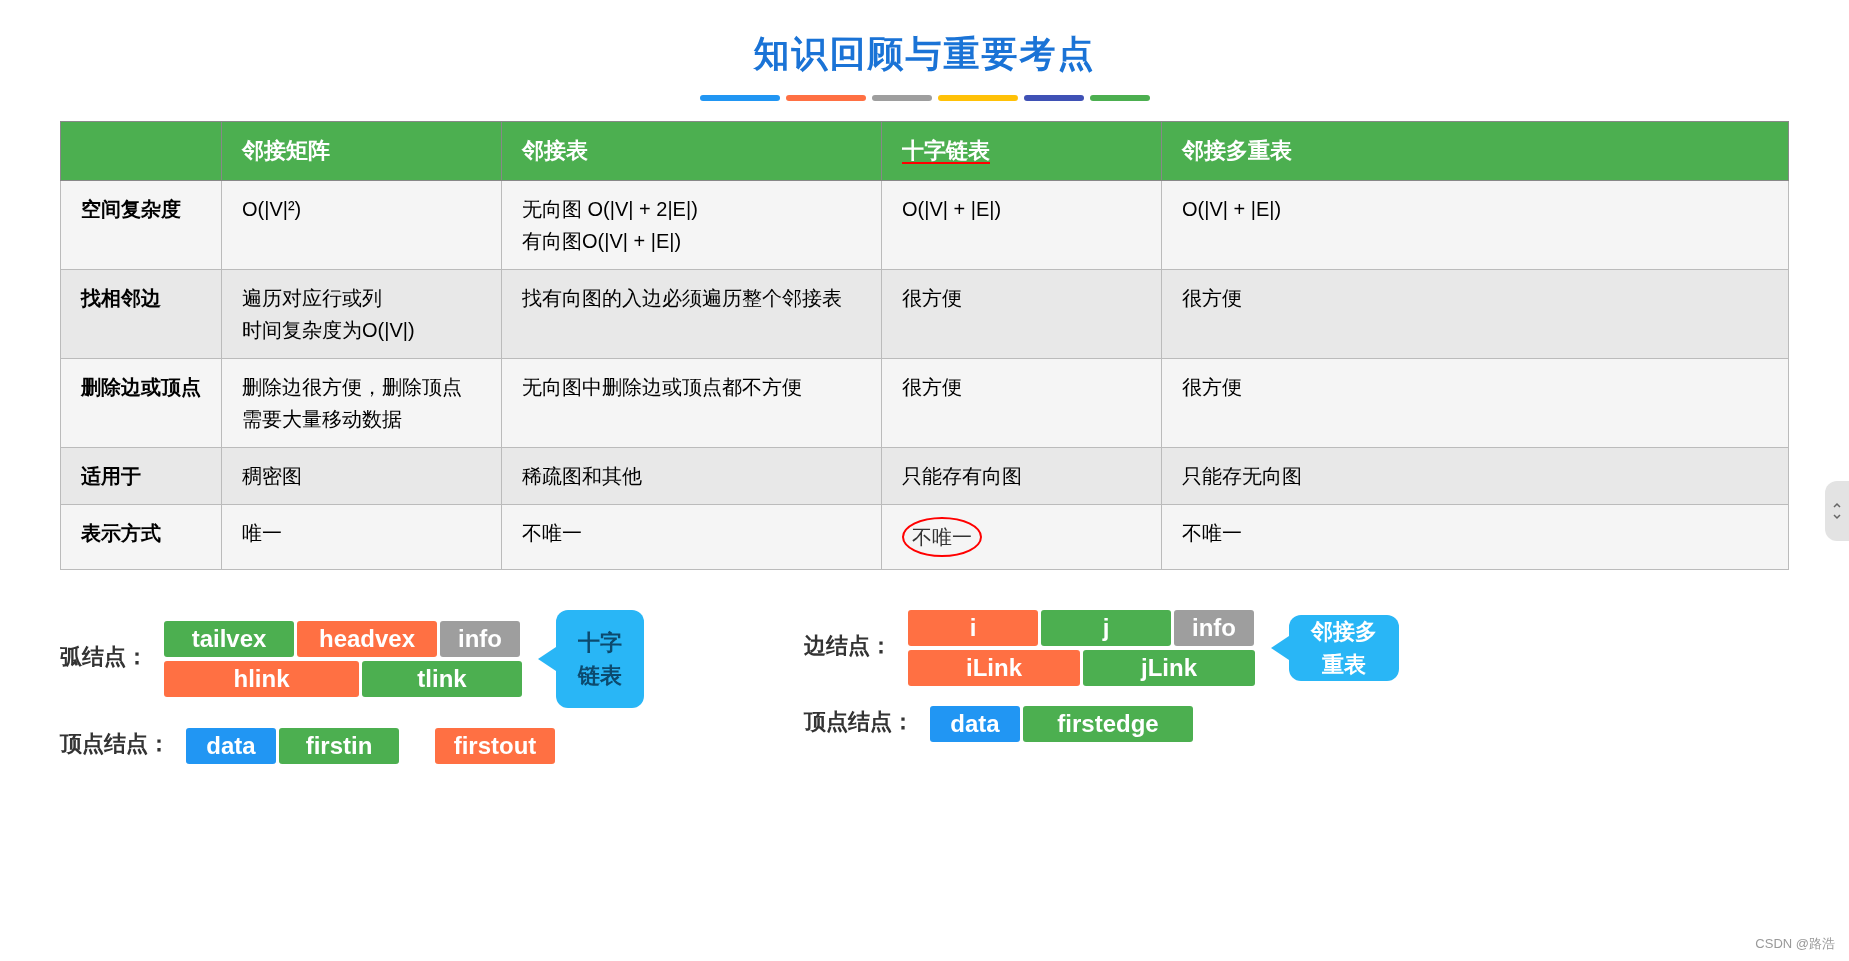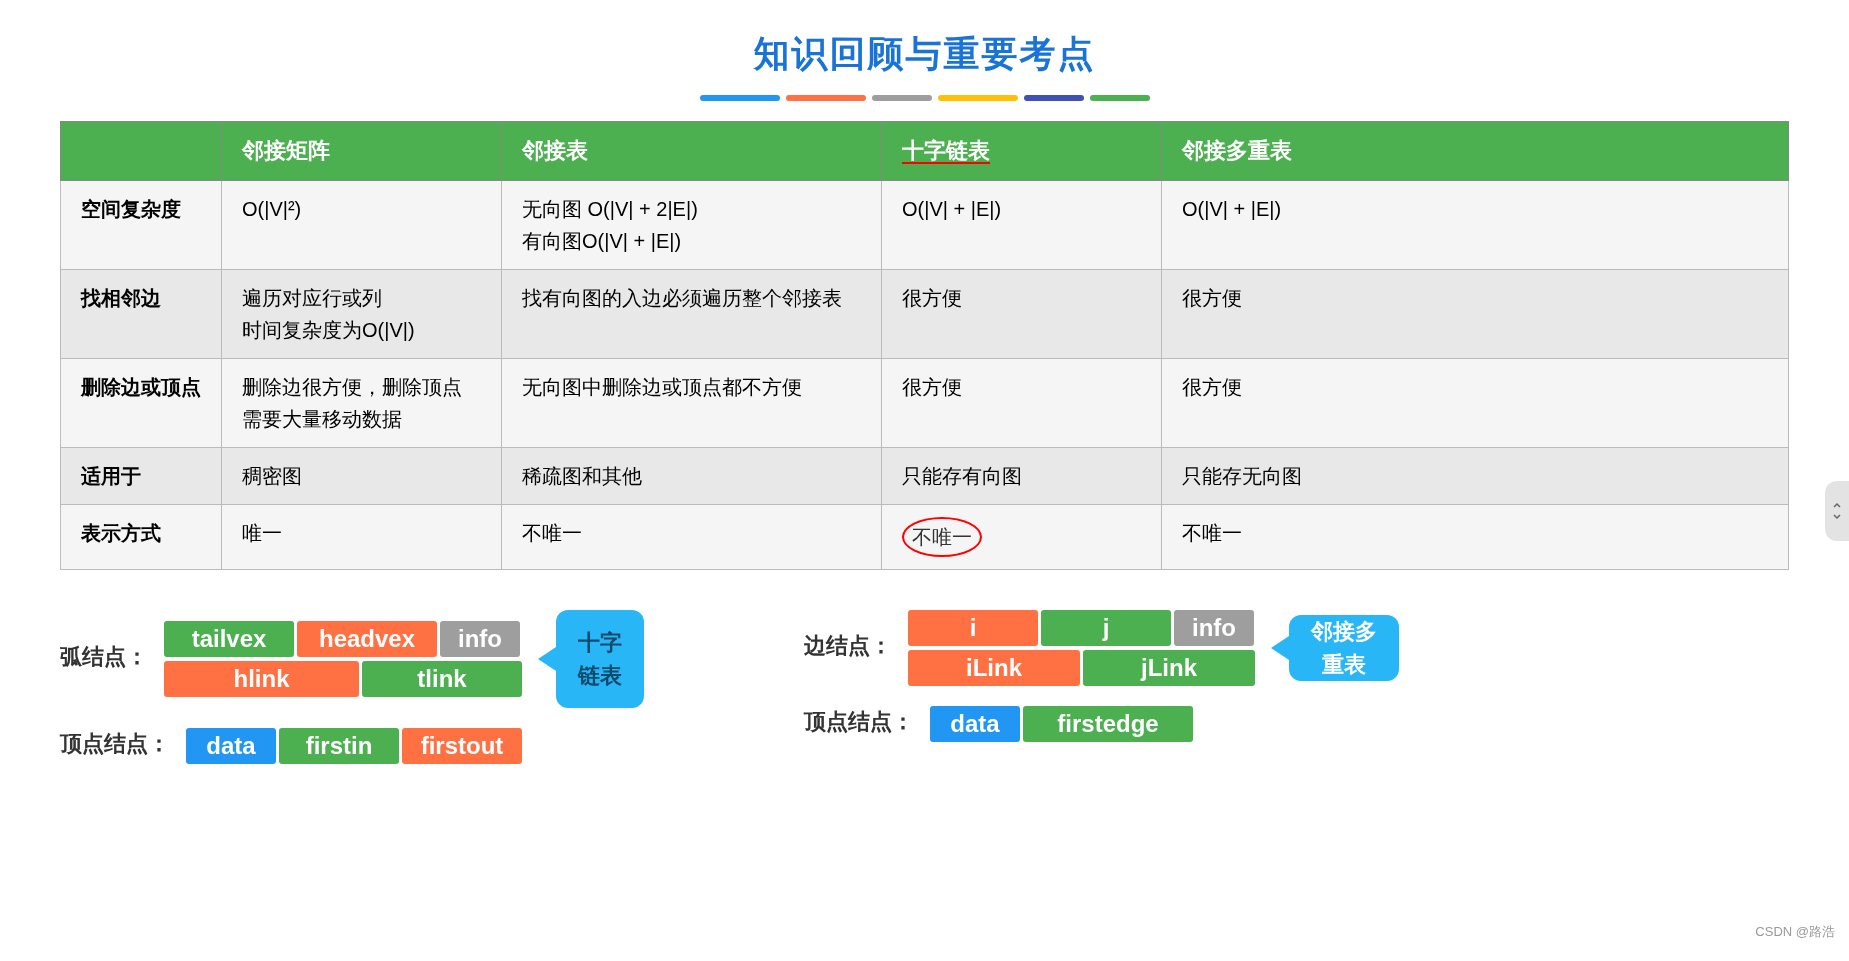--- a/index.html
+++ b/index.html
@@ -131,21 +131,21 @@
     }
 
     .cell-blue { background-color: #2196f3; }
     .cell-orange { background-color: #ff7043; }
     .cell-green { background-color: #4caf50; }
     .cell-gray { background-color: #9e9e9e; }
 
     
     .csdn-watermark {
       position: absolute;
-      bottom: 20px;
+      bottom: 8px;
       right: 14px;
       font-size: 13px;
       color: #999;
     }
 
     .scroll-indicator {
       position: absolute;
       right: 0;
       top: 50%;
       width: 24px;
@@ -250,21 +250,21 @@
           <div style="width:0;height:0;border-top:12px solid transparent;border-bottom:12px solid transparent;border-right:18px solid #29b6f6;"></div>
           <div style="background:#29b6f6;color:#0c4a6e;border-radius:12px;padding:16px 22px;font-size:22px;font-weight:bold;text-align:center;line-height:1.5;">十字<br>链表</div>
         </div>
       </div>
 
       <div style="display:flex; align-items:center; gap:16px;">
         <span class="diagram-label">顶点结点：</span>
         <div class="node-row">
           <div class="node-cell cell-blue" style="width:90px;">data</div>
           <div class="node-cell cell-green" style="width:120px;">firstin</div>
-          <div class="node-cell cell-orange" style="width:120px;">firstout</div>
+          <div class="node-cell cell-orange" style="width:120px;margin-left:33px;">firstout</div>
         </div>
       </div>
     </div>
 
     <div style="display:flex; flex-direction:column; gap:20px; margin-left:60px;">
 
       <div style="display:flex; align-items:center; gap:16px;">
         <span class="diagram-label">边结点：</span>
         <div style="display:flex; flex-direction:column; gap:0px;">
 

